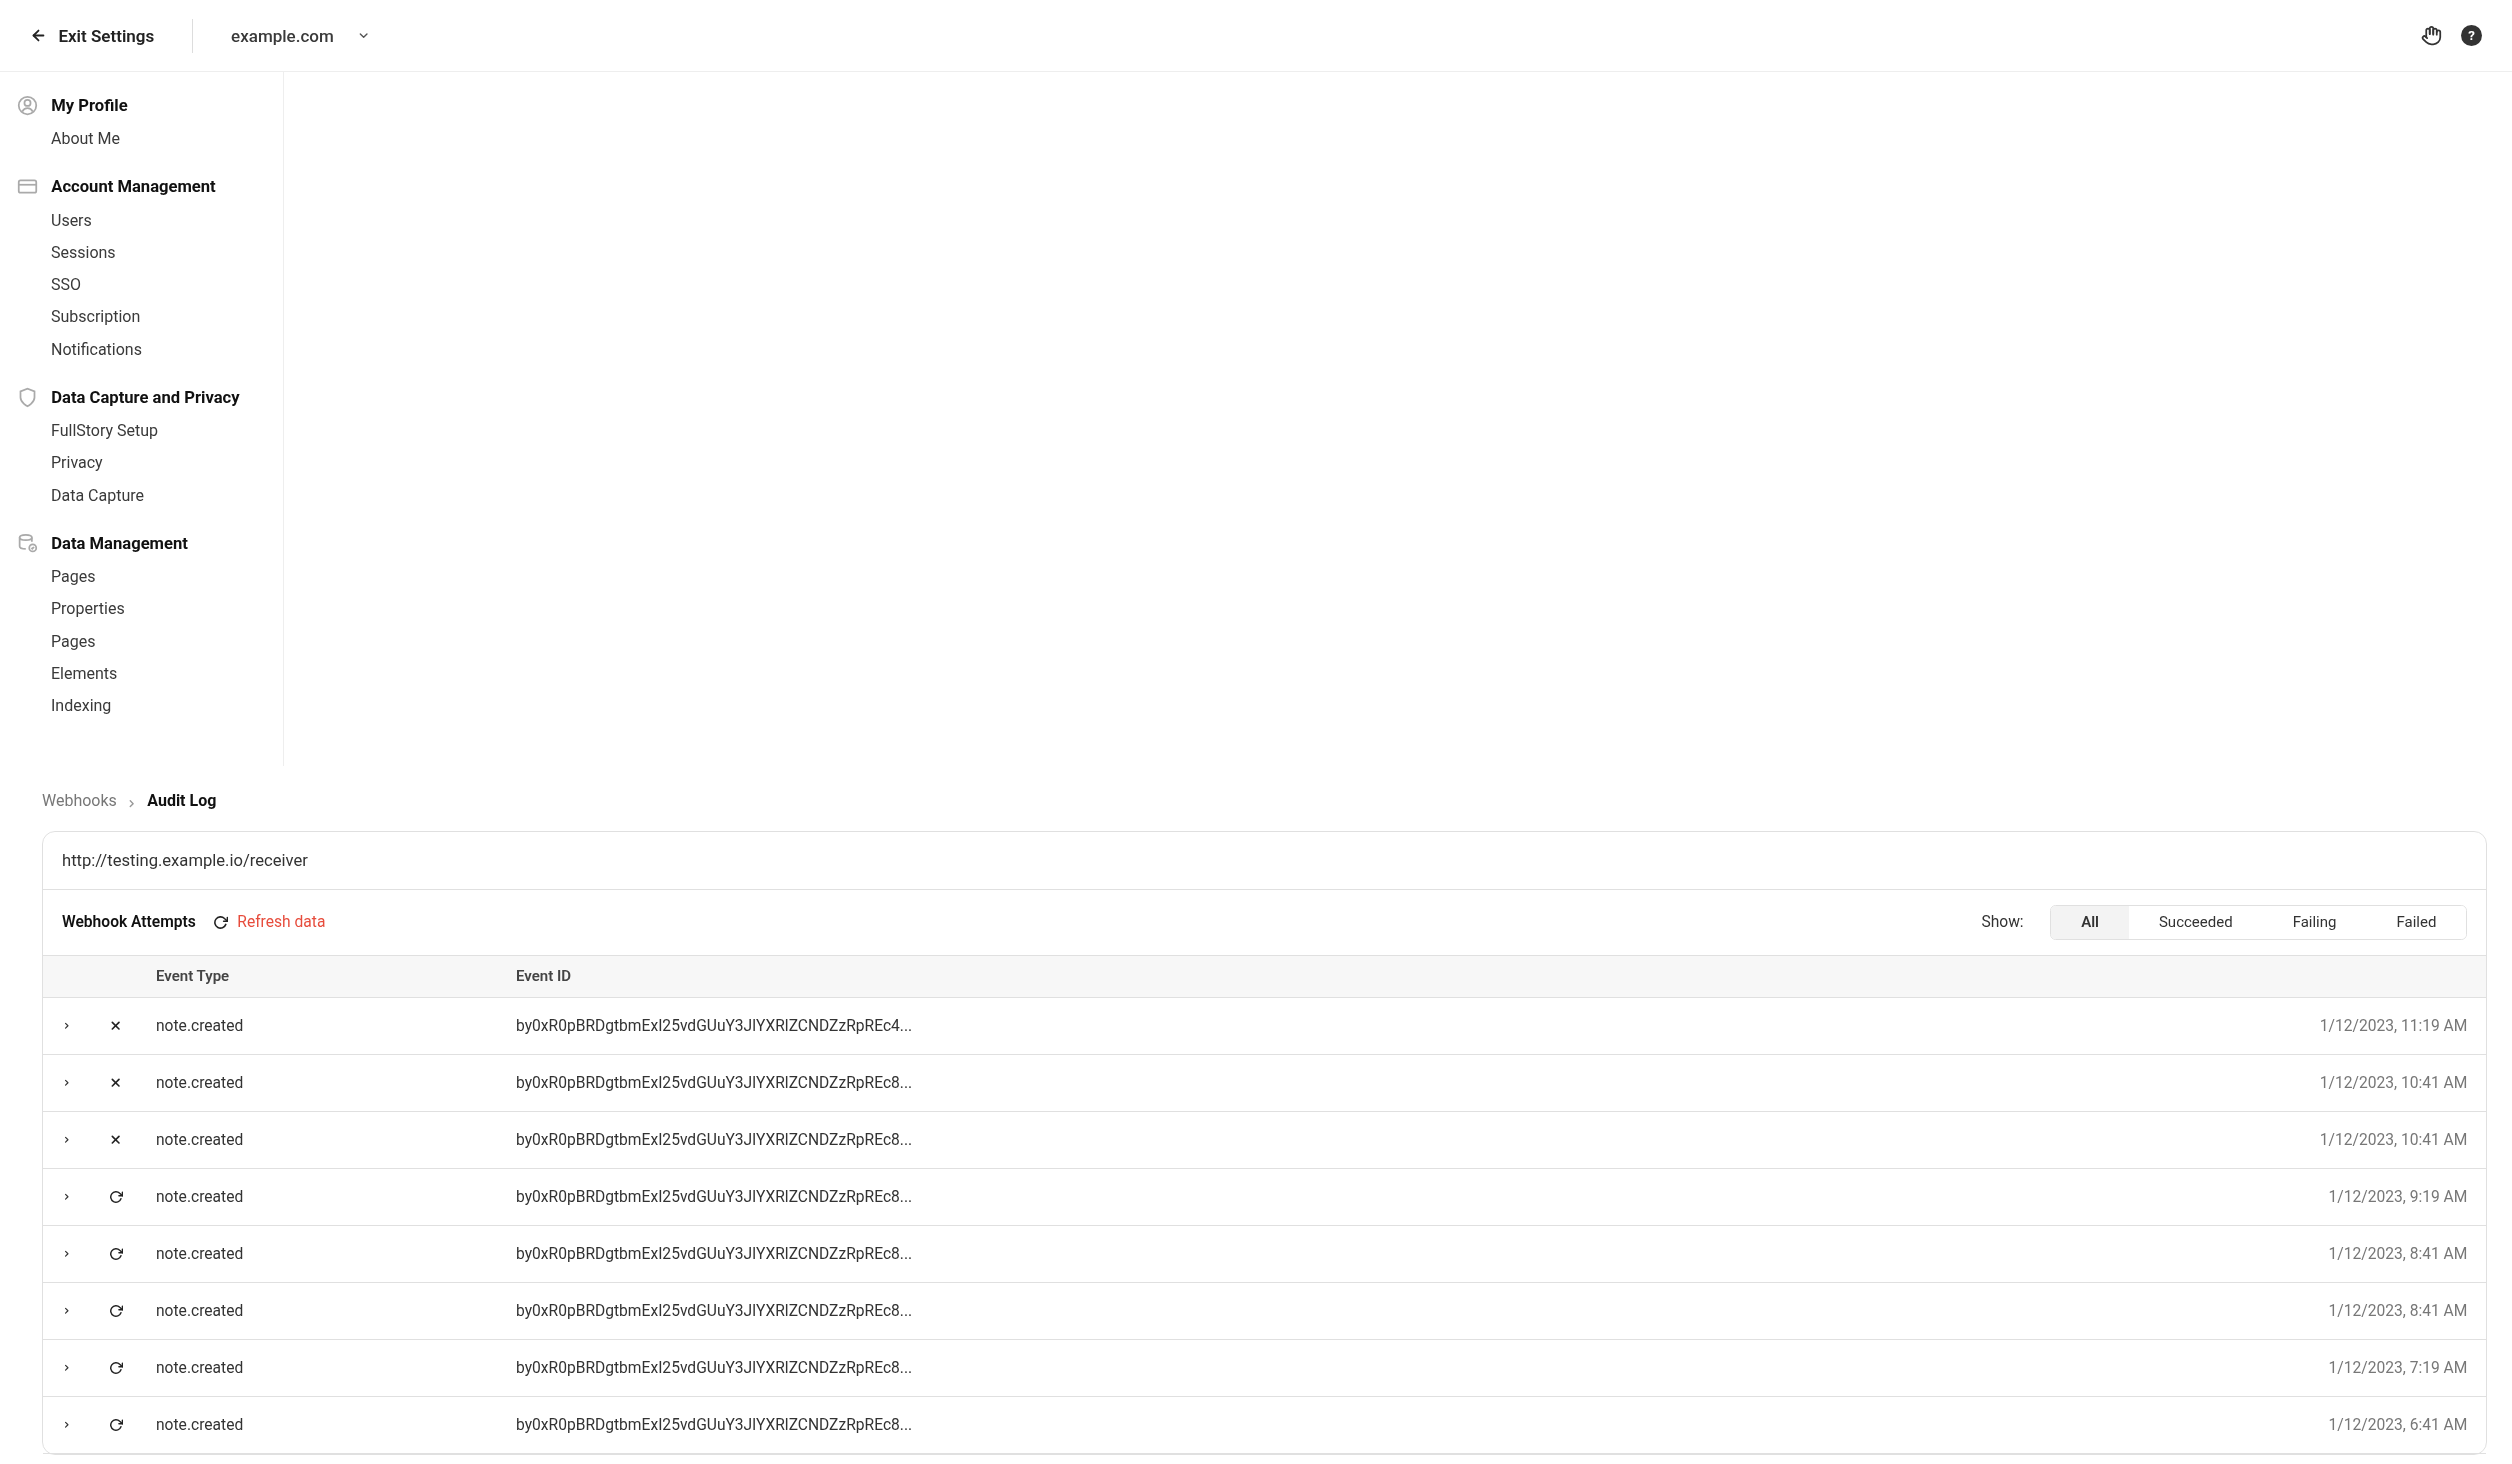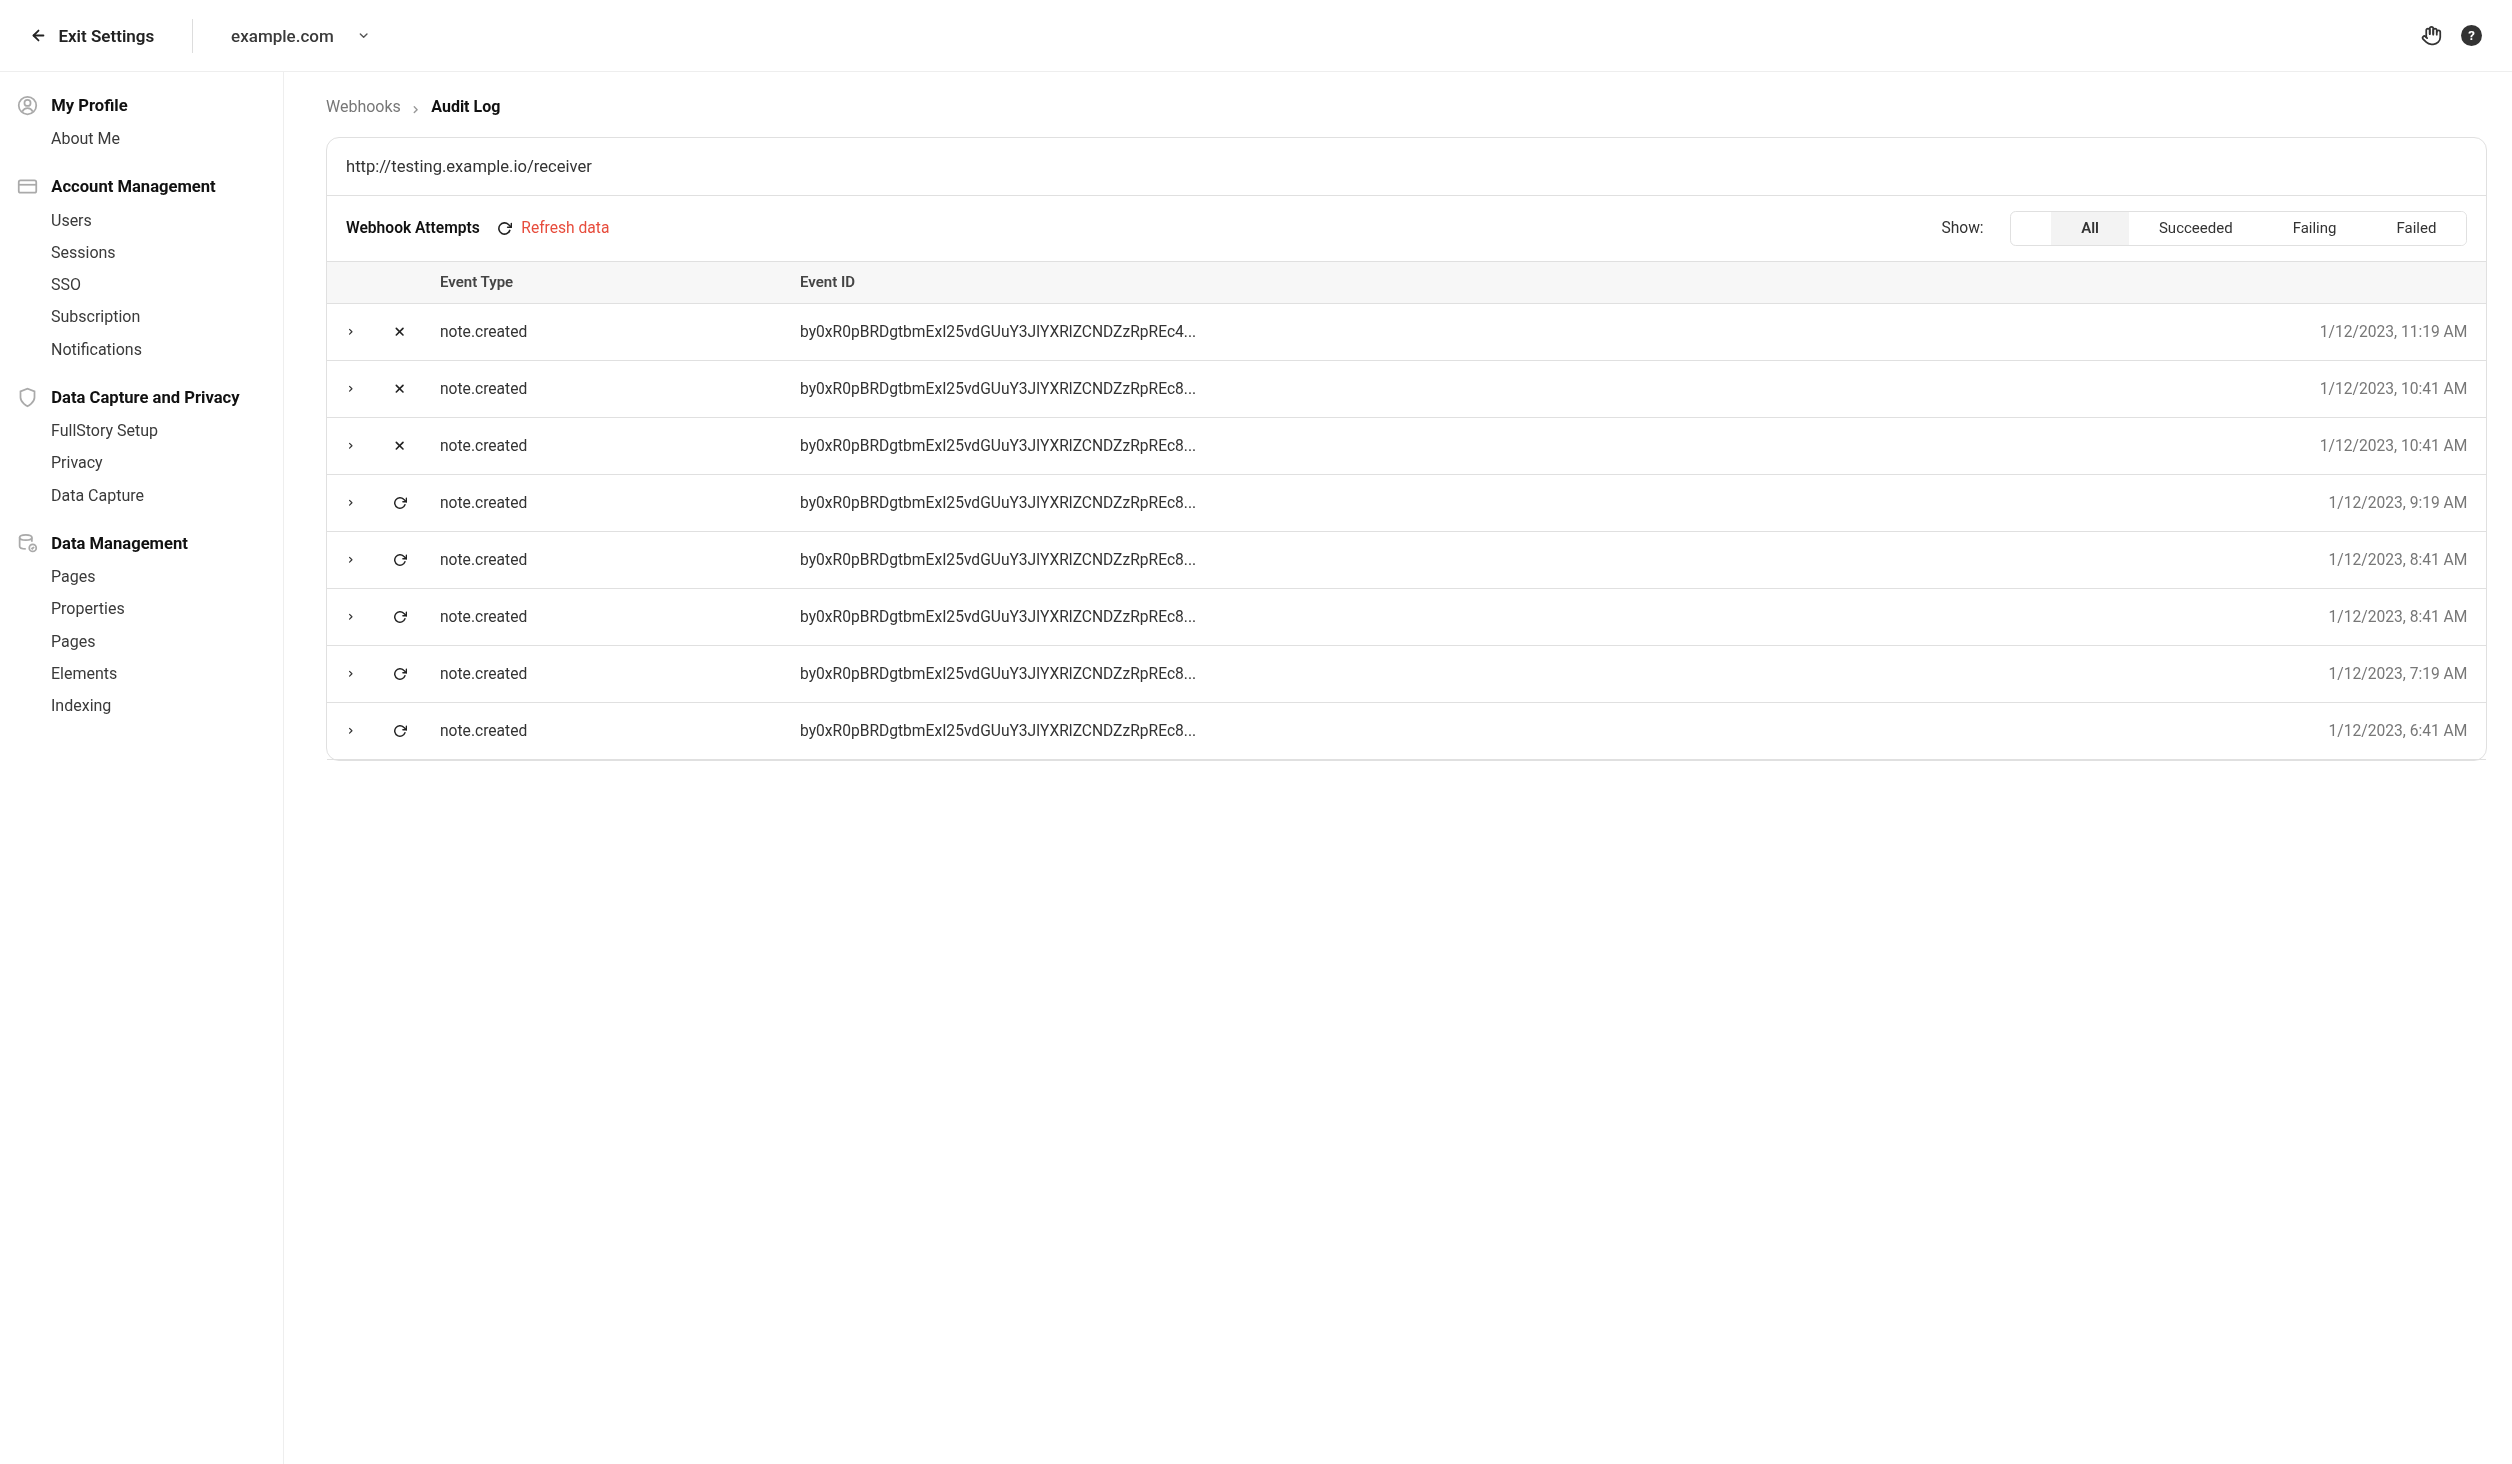--- a/index.html
+++ b/index.html
@@ -4,40 +4,40 @@
 <style>
 * { margin:0; padding:0; box-sizing:border-box; }
 body { font-family:-apple-system,BlinkMacSystemFont,"Segoe UI",Roboto,sans-serif; color:#111; background:#fff; overflow:hidden; }
 .top-bar { display:flex; align-items:center; height:72px; padding:0 30px; border-bottom:0.9px solid #eee; }
 .exit-btn { display:flex; align-items:center; gap:11.4px; font-size:17px; font-weight:600; color:#222; cursor:pointer; }
 .vsep { width:0.9px; height:34px; background:#ddd; margin:0 38px; }
 .domain-sel { display:flex; align-items:center; gap:23px; font-size:17px; font-weight:500; color:#3a3a3a; cursor:pointer; }
 .top-right { margin-left:auto; display:flex; align-items:center; gap:19px; }
 .circ-btn { width:21px; height:21px; display:flex; align-items:center; justify-content:center; border-radius:50%; }
 .help-btn { background:#333; color:#fff; font-size:13.3px; font-weight:700; }
-.layout { display:flex; height:calc(100vh - 72px); }
+.layout { display:flex; height:calc(100vh - 72px);flex-direction:column; }
 .sidebar { width:284px; padding:23px 17px 23px 17px; overflow-y:auto; border-right:0.9px solid #eee; }
 .sb-section { margin-bottom:28px; }
 .sb-header { display:flex; align-items:center; gap:13.3px; margin-bottom:13.3px; }
 .sb-header .icon { width:21px; height:21px; color:#888; flex-shrink:0; }
 .sb-header .title { font-size:16.6px; font-weight:700; color:#111; }
 .sb-items { display:flex; flex-direction:column; gap:13.3px; padding-left:34px; }
 .sb-item { font-size:16px; color:#3a3a3a; cursor:pointer; }
 .main { flex:1; padding:24.6px 24.6px 24.6px 42px; overflow-y:auto; }
 .breadcrumb { display:flex; align-items:flex-end; gap:9.5px; font-size:16px; margin-bottom:21px; }
 .bc-link { color:#777; cursor:pointer; }
 .bc-cur { font-weight:700; color:#111; }
 .card { border:0.9px solid #e0e0e0; border-radius:13px; }
 .url-row { padding:19px 19px; font-size:16.6px; color:#333; border-bottom:0.9px solid #e0e0e0; }
 .controls { display:flex; align-items:center; padding:15px 19px; gap:17px; }
 .ctrl-label { font-size:15.6px; font-weight:600; }
 .refresh-area { display:flex; align-items:center; gap:9.5px; cursor:pointer; }
 .refresh-link { color:#e74c3c; font-size:15.6px; }
 .show-label { margin-left:auto; font-size:15.6px; color:#333; margin-right:9.5px; }
-.filter-group { display:flex; border:0.9px solid #e0e0e0; border-radius:5.7px; overflow:hidden;padding-left:40px; }
+.filter-group { display:flex; border:0.9px solid #e0e0e0; border-radius:5.7px; overflow:hidden; }
 .filter-btn { padding:7.6px 30px; font-size:15px; color:#333; cursor:pointer; background:#fff; }
 .filter-btn.active { background:#f3f3f3; font-weight:600; }
 .table-head { display:flex; padding:11.4px 19px; background:#f7f7f7; border-top:0.9px solid #e0e0e0; border-bottom:0.9px solid #e0e0e0; font-size:15px; font-weight:600; color:#444; }
 .col-expand { width:47px; }
 .col-status { width:47px; }
 .col-type { width:360px; }
 .col-id { flex:1; }
 .col-time { width:208px; text-align:right; }
 .row { display:flex; align-items:center; padding:19px 19px; border-bottom:0.9px solid #e0e0e0; font-size:15.6px; color:#333; }
 .row .col-time { color:#777; }

